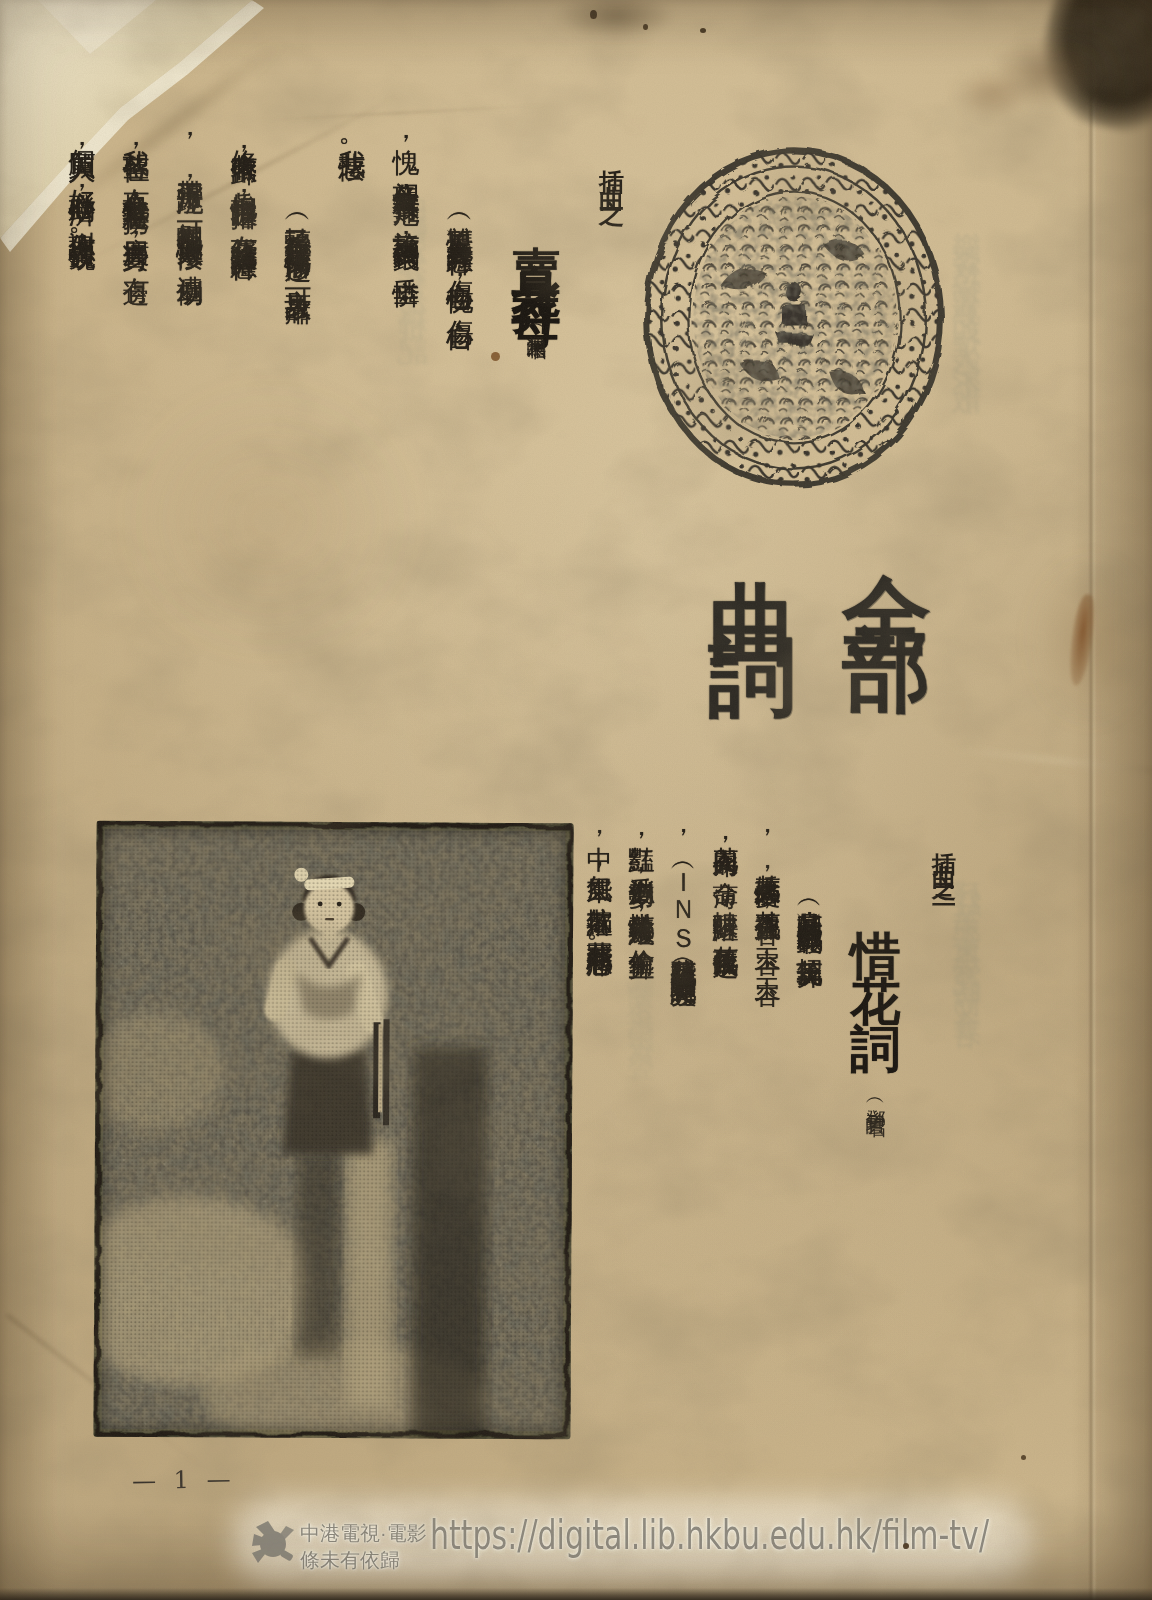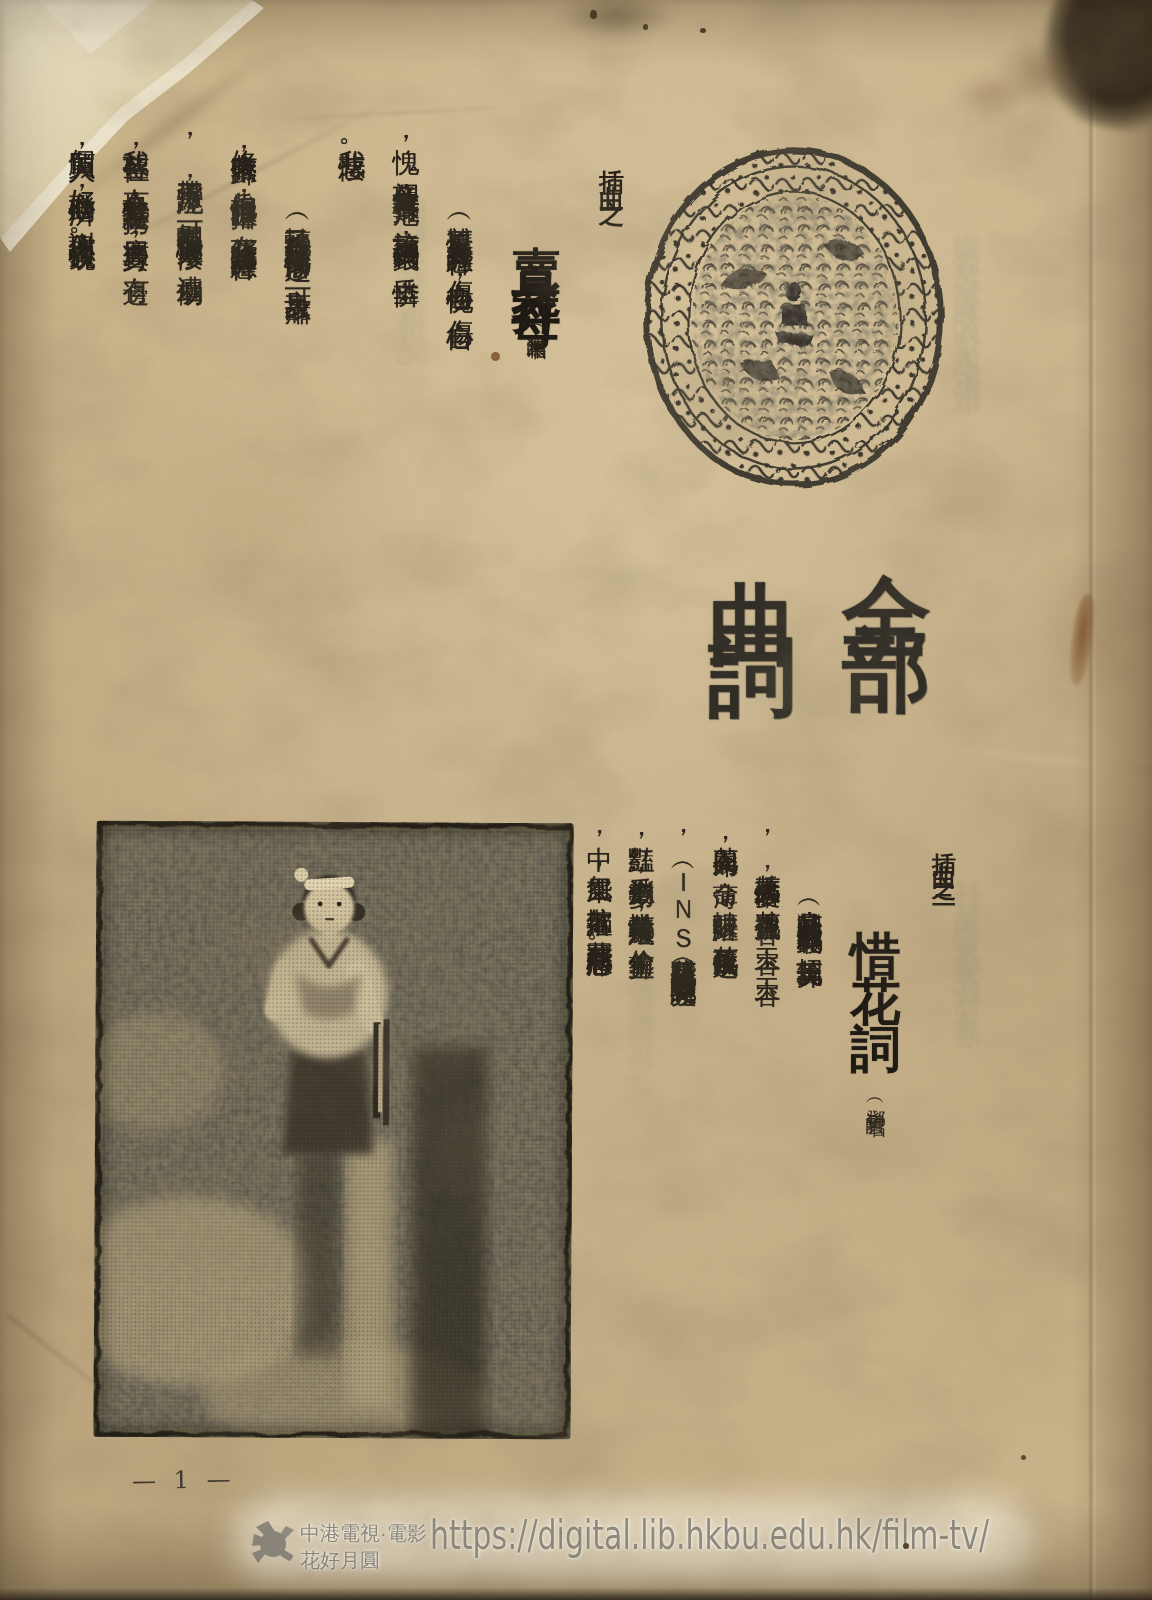--- a/index.html
+++ b/index.html
@@ -285,17 +285,17 @@
         <path d="M25,32 L8,15 L20,9 L30,24 Z"></path>
         <path d="M25,32 L4,34 L6,22 L22,28 Z"></path>
         <path d="M25,32 L10,51 L4,41 L19,35 Z"></path>
         <path d="M25,32 L38,14 L46,18 L34,30 Z" opacity=".9"></path>
         <rect x="33" y="40" width="12" height="7" rx="2" transform="rotate(30 39 43)"></rect>
       </g>
     </svg>
   </div>
   <div id="wm-name" class="abs">
     <div>中港電視·電影</div>
-    <div>花好月圓</div>
+    <div>條未有依歸</div>
   </div>
   <div id="wm-url" class="abs">https://digital.lib.hkbu.edu.hk/film-tv/</div>
 
 </div>
 
 </body></html>

